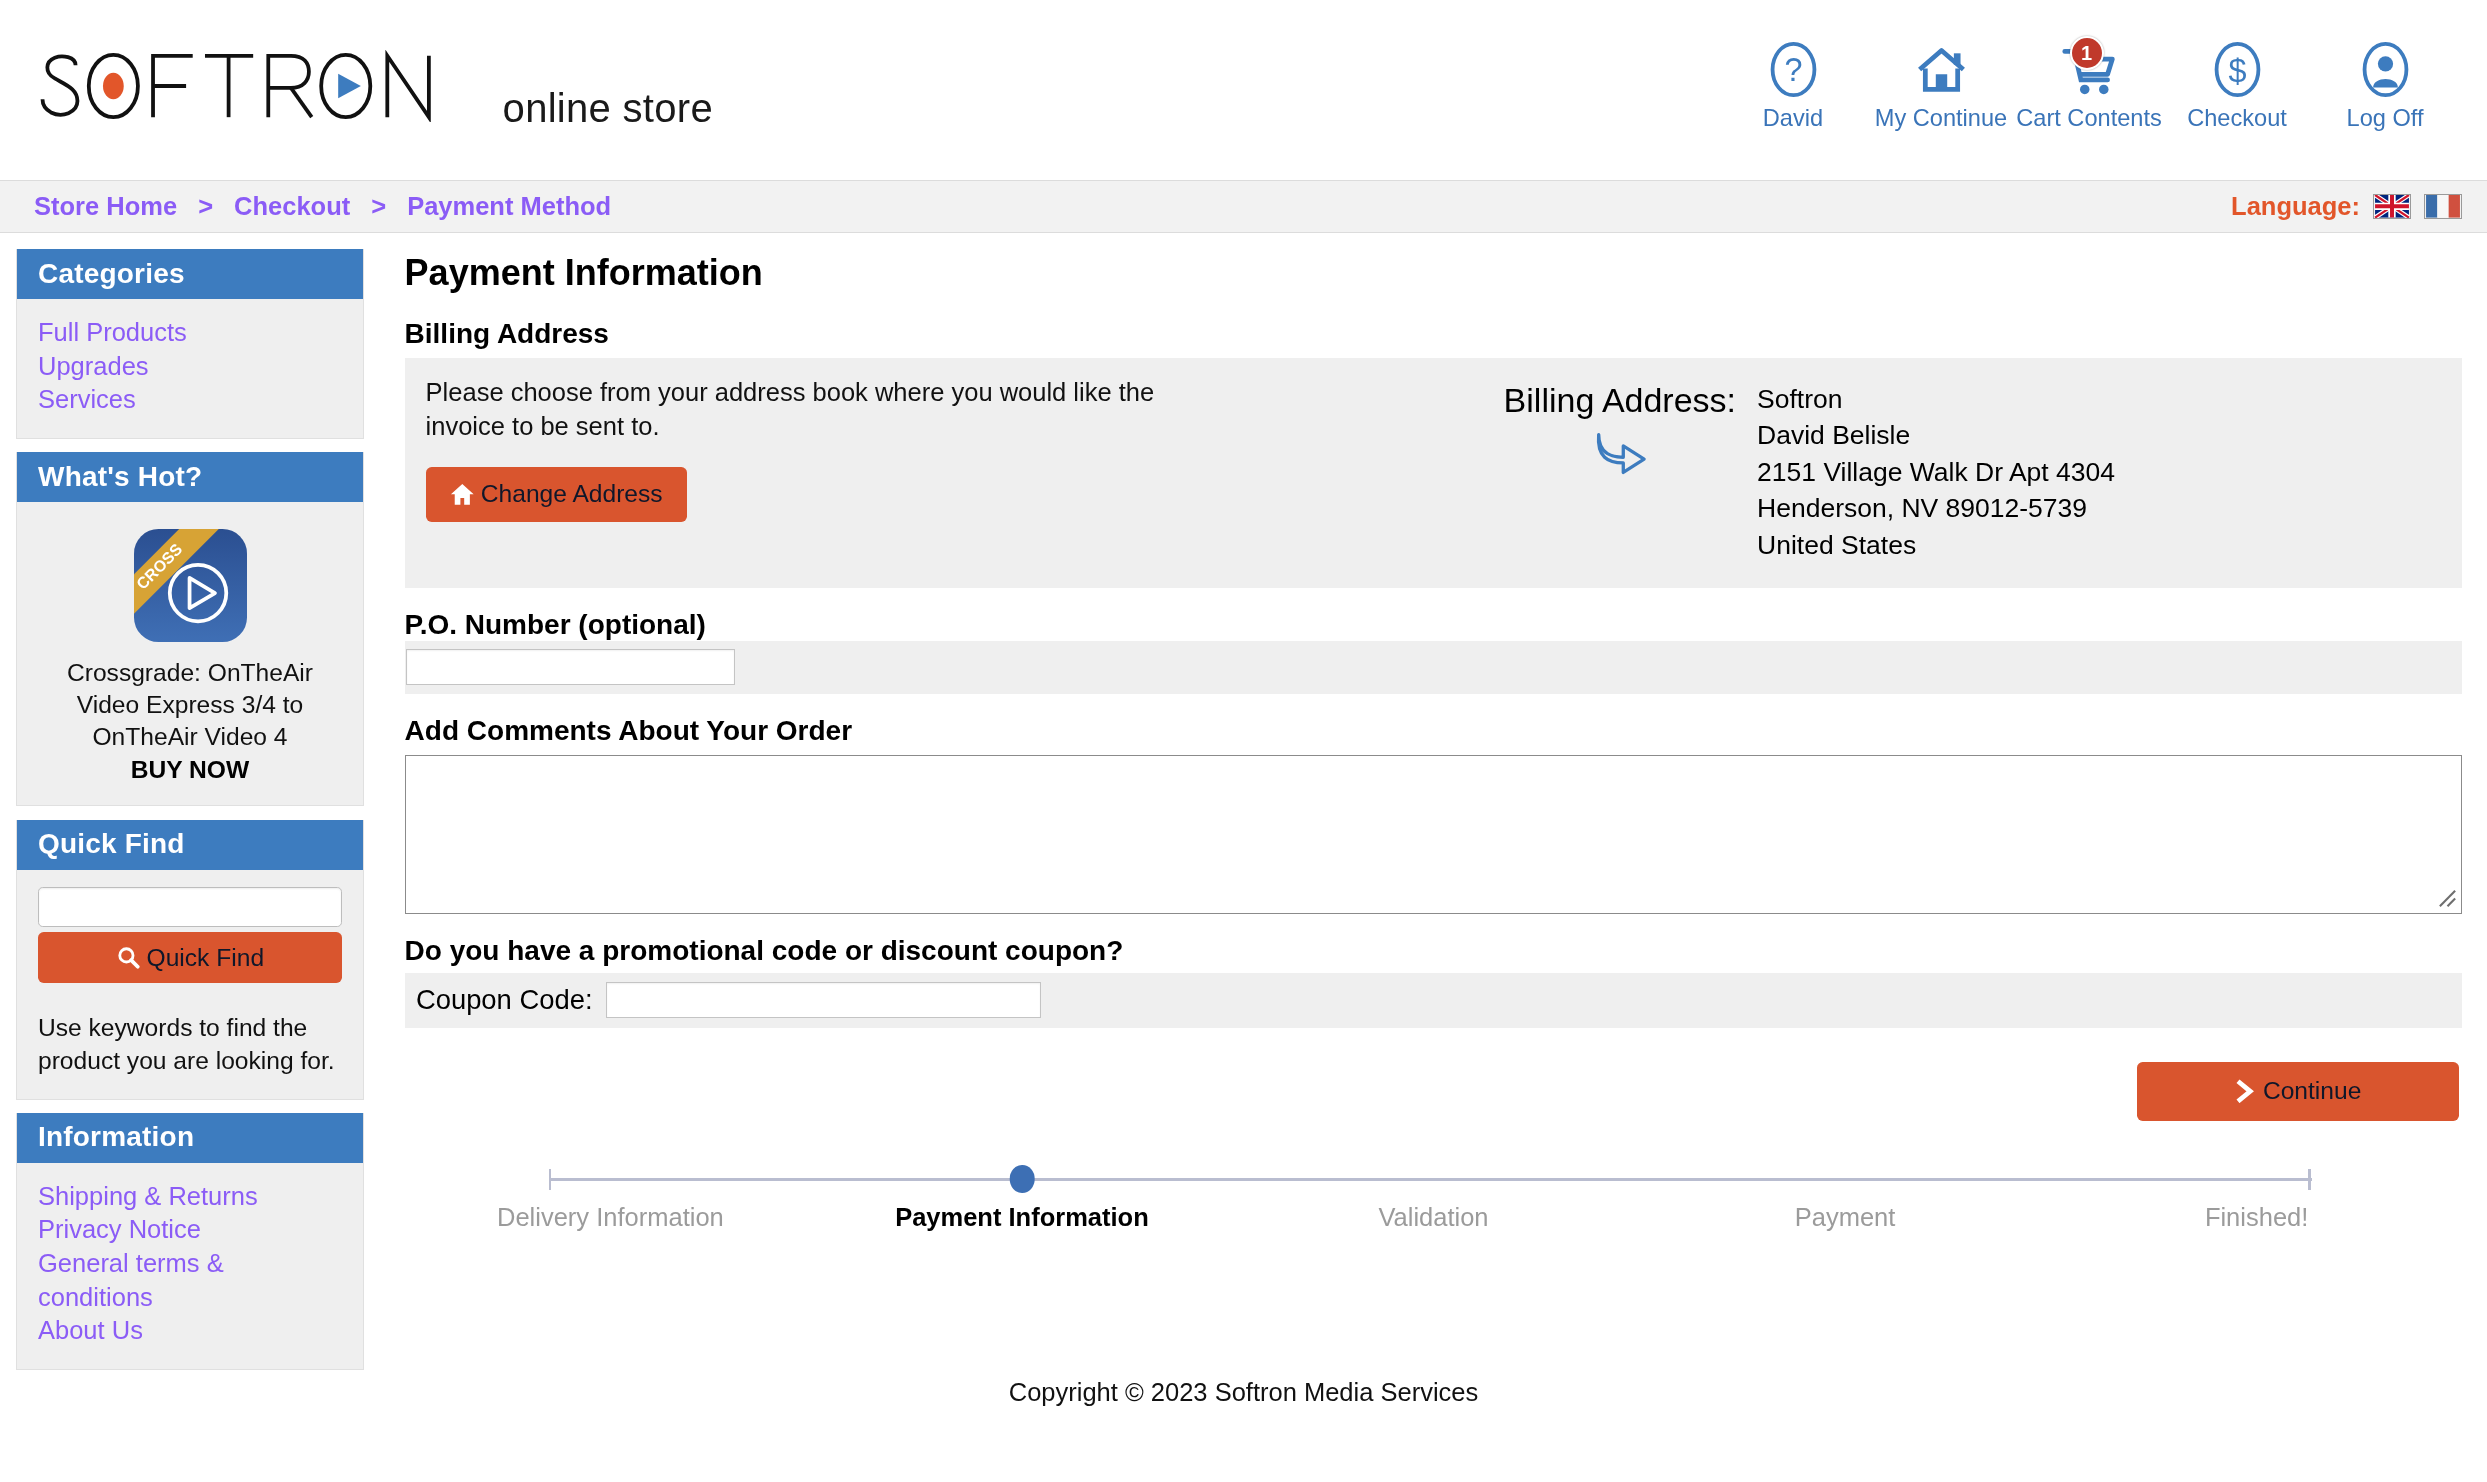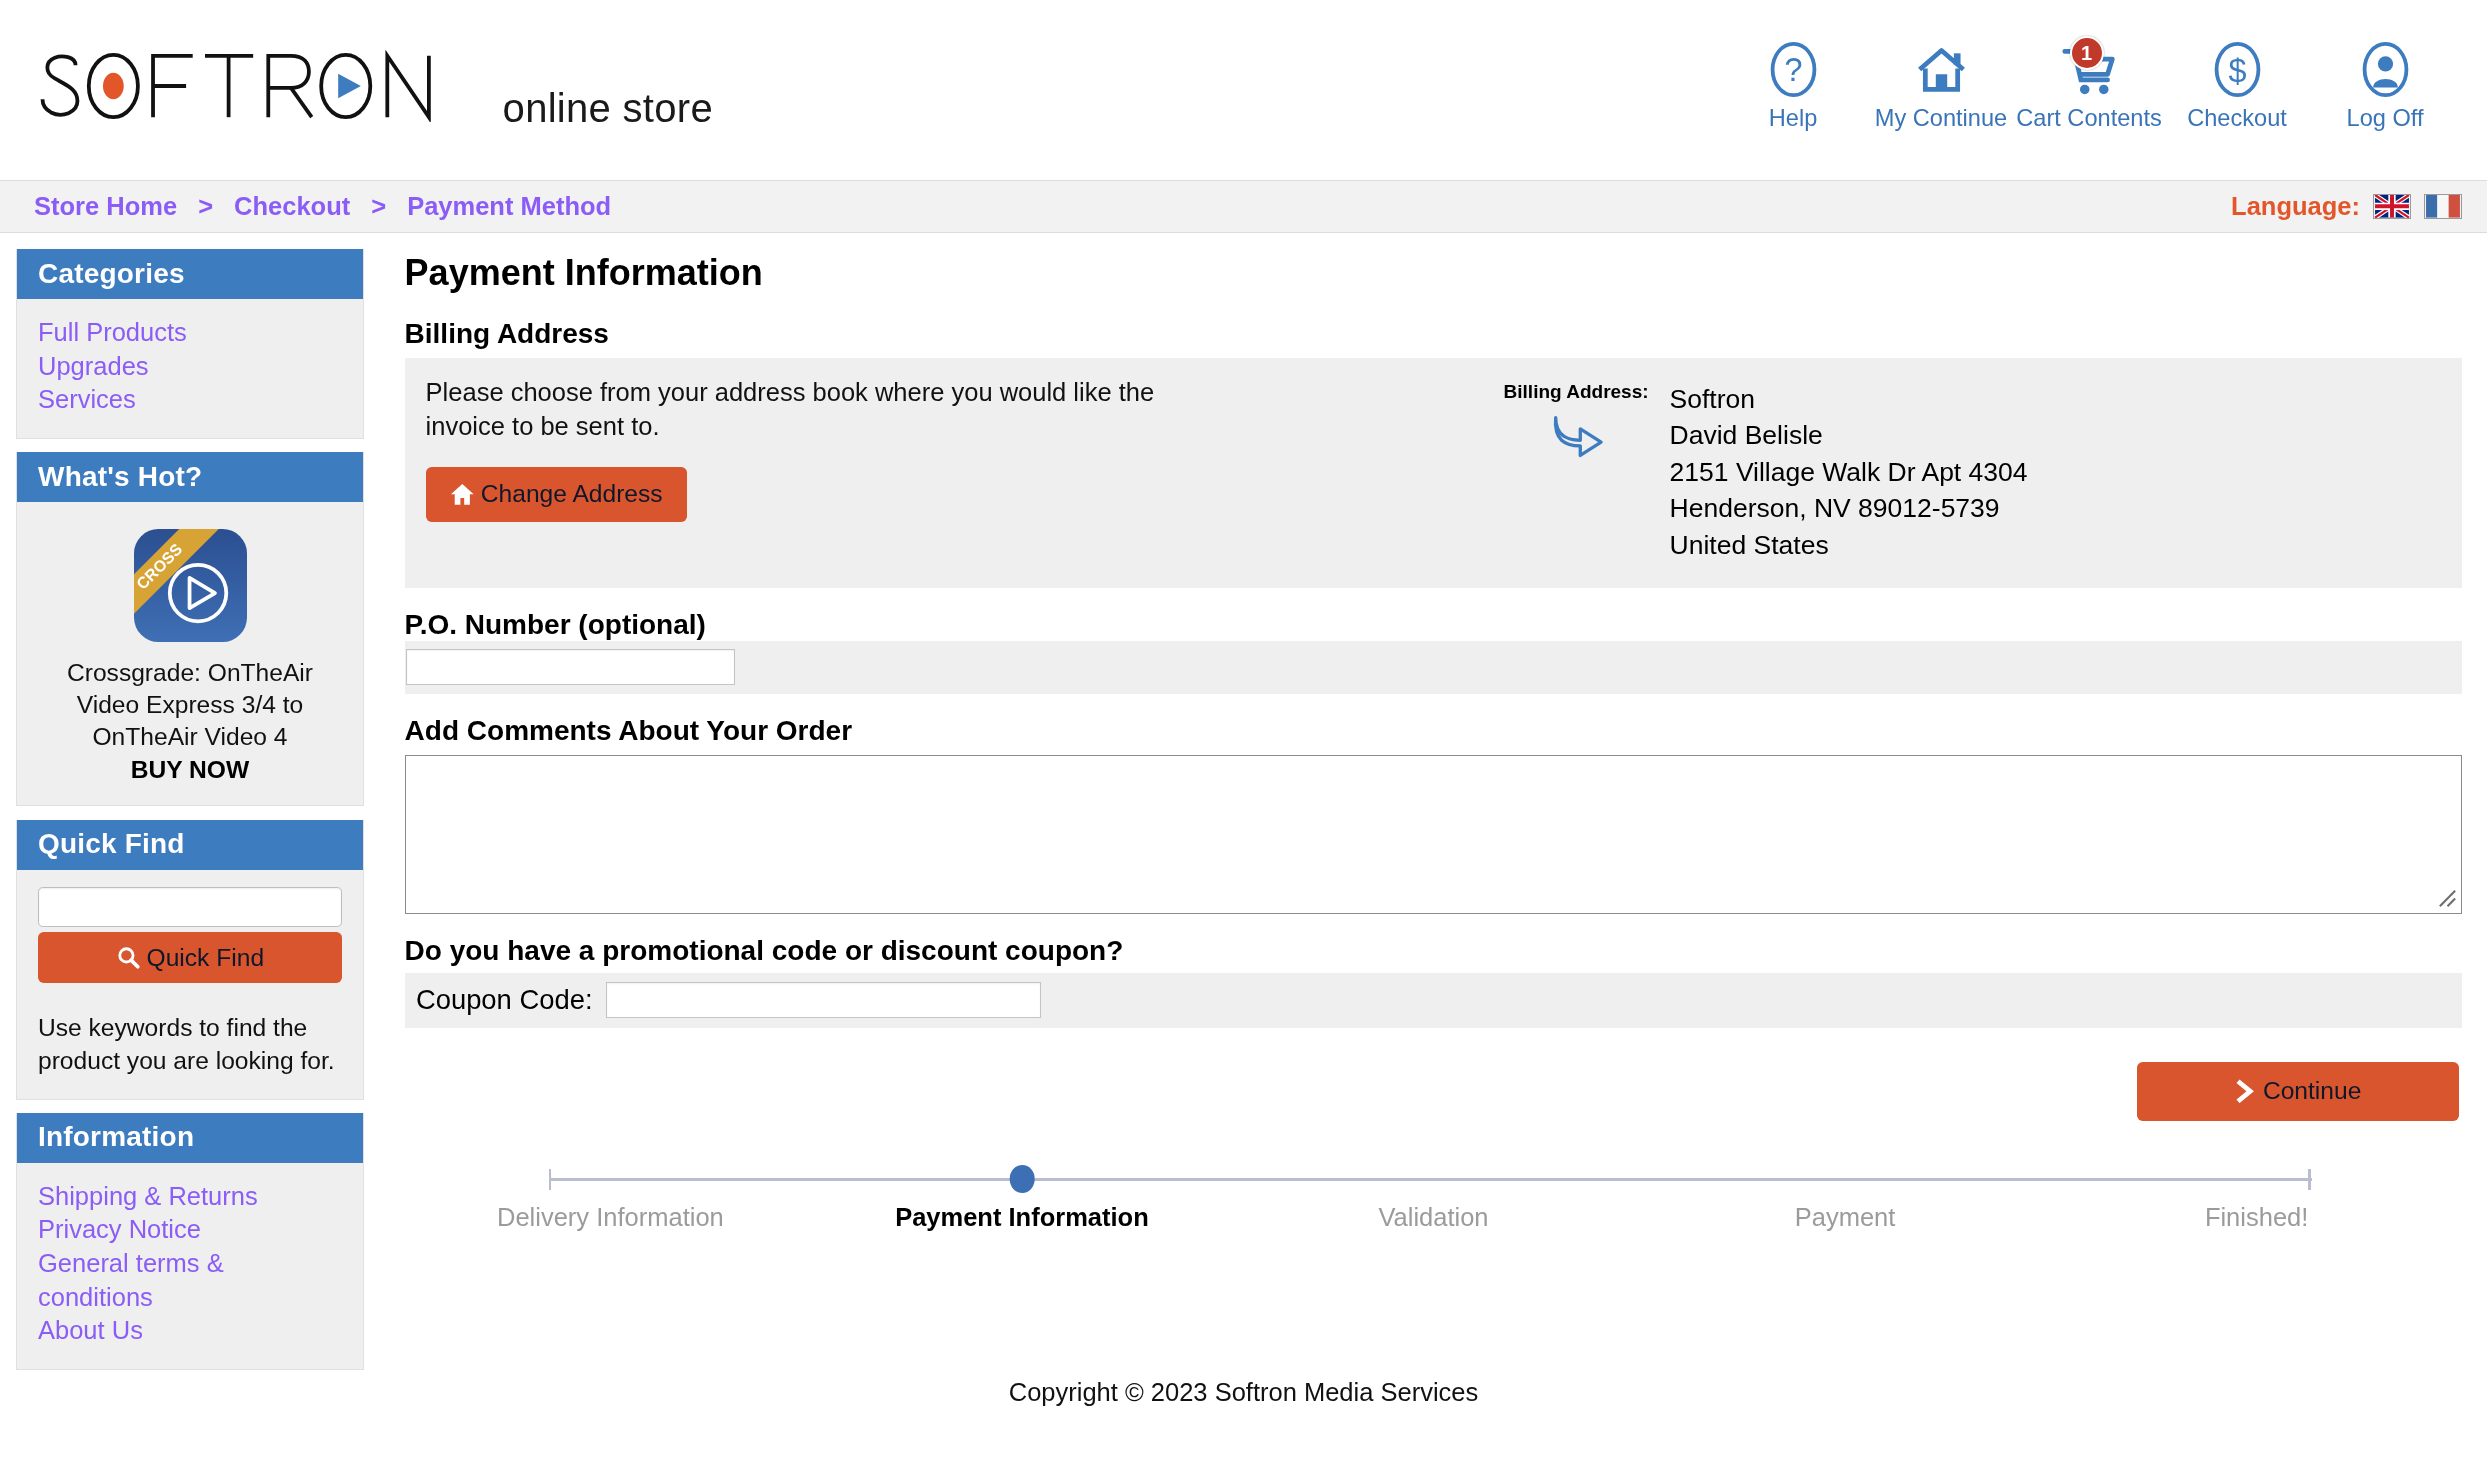--- a/index.html
+++ b/index.html
@@ -156,21 +156,21 @@
     display: flex;
     align-items: flex-start;
     padding: 17px 28px 24.6px 21px;
     gap: 38px;
   }
   .billing-left { flex: 1 1 auto; max-width: 1040px; }
   .billing-copy { font-size: 25.5px; line-height: 1.35; color:#111; max-width: 813px; }
   .change-btn { height: 55px; padding: 0 24.6px; margin-top: 23px; }
   .billing-right { display: flex; gap: 21px; align-items: flex-start; padding-top: 5.7px; }
   .billing-label-col { text-align: right; }
-  .billing-label { font-size: 19px; font-weight: bold; white-space: nowrap; }
+  .billing-label { font-size: 34px; font-weight: normal; white-space: nowrap; }
   .arrow-icon { margin-top: 7.6px; display: flex; justify-content: center; }
   .addr-lines { font-size: 26.5px; line-height: 1.38; white-space: nowrap; }
 
   .field-label { font-size: 28px; font-weight: bold; margin: 21px 0 0 0; }
   .po-band { background: #efefef; padding: 7.6px 0 9.5px 0; }
   .po-input {
     width: 329px; height: 36px;
     border: 0.9px solid #c4c4c4;
     background: #fff;
     box-shadow: inset 0 0.9px 1.9px rgba(0,0,0,.06);
@@ -284,21 +284,21 @@
 
     <div class="header-nav">
 
       <div class="nav-item">
         <div class="nav-icon">
           <svg width="59" height="59" viewBox="0 0 62 62">
             <ellipse cx="31" cy="31" rx="22" ry="27" fill="none" stroke="#3d7cbf" stroke-width="4"></ellipse>
             <text x="31" y="43" font-size="34" font-family="Liberation Sans, sans-serif" fill="#3d7cbf" text-anchor="middle">?</text>
           </svg>
         </div>
-        <span class="nav-label">Help</span>
+        <span class="nav-label">David</span>
       </div>
 
       <div class="nav-item">
         <div class="nav-icon">
           <svg width="59" height="59" viewBox="0 0 62 62">
             <path d="M8 31 L31 11 L54 31" fill="none" stroke="#3d7cbf" stroke-width="5" stroke-linejoin="round"></path>
             <path d="M14 30 L14 52 L48 52 L48 30" fill="none" stroke="#3d7cbf" stroke-width="5"></path>
             <rect x="44" y="14" width="7" height="12" fill="#3d7cbf"></rect>
             <rect x="25" y="36" width="12" height="16" fill="#3d7cbf"></rect>
           </svg>

